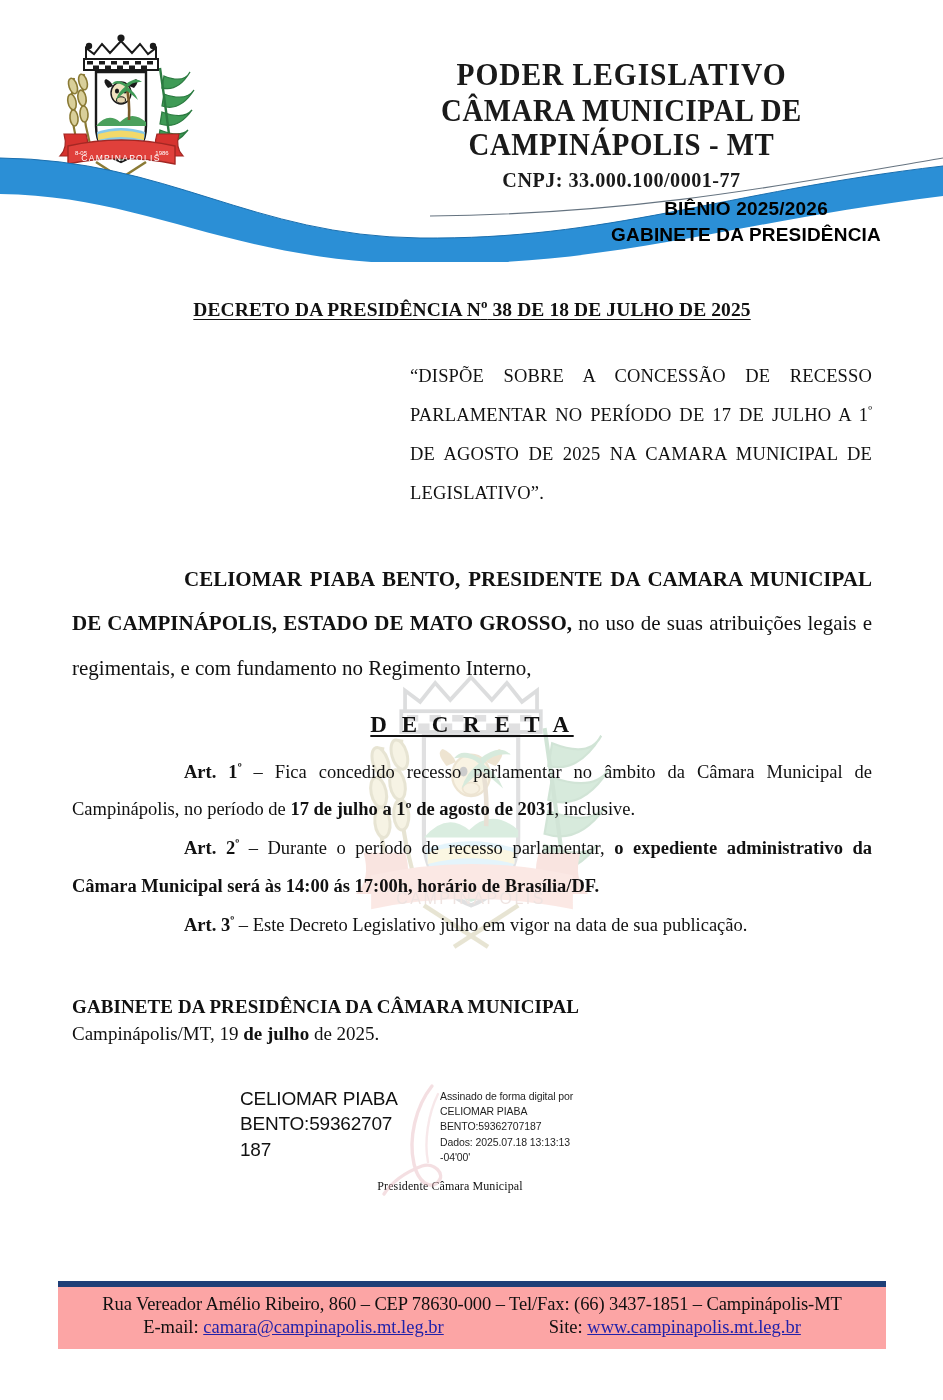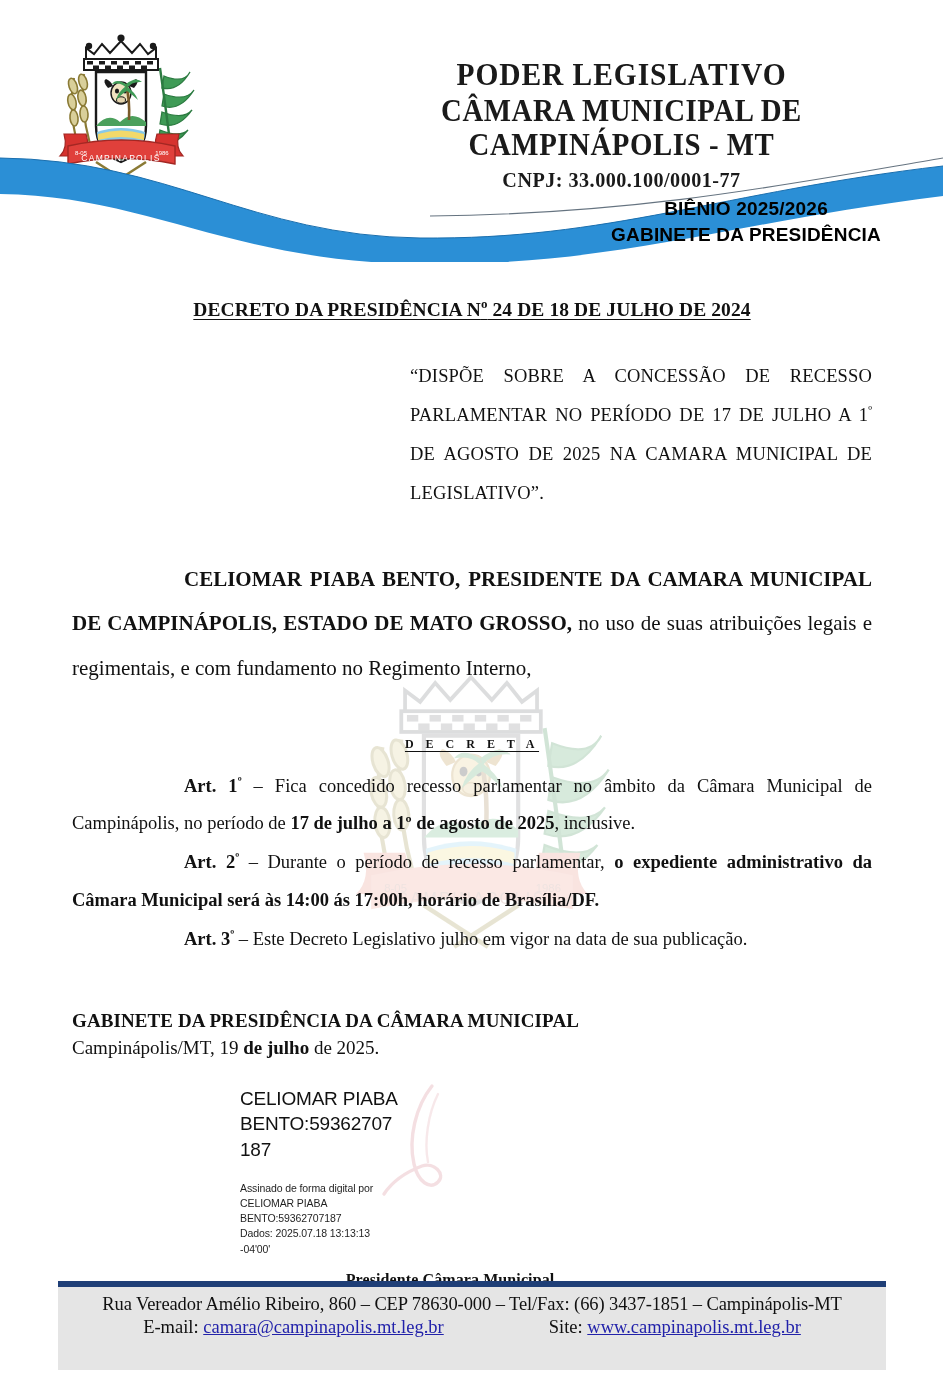--- a/index.html
+++ b/index.html
@@ -146,25 +146,25 @@
     text-justify: inter-word;
     font-size: 21px;
     line-height: 2.1;
     text-indent: 112px;
   }
   .preamble b { font-weight: bold; }
 
   .decreta {
     text-align: center;
     font-weight: bold;
-    font-size: 12px;
+    font-size: 23px;
     letter-spacing: 4.5px;
     text-decoration: underline;
     text-underline-offset: 3px;
-    margin: 47px 0 16px 0;
+    margin: 22px 0 16px 0;
   }
 
   .artigo {
     text-align: justify;
     text-justify: inter-word;
     font-size: 18.5px;
     line-height: 2.02;
     text-indent: 112px;
     margin: 0 0 2px 0;
   }
@@ -202,56 +202,55 @@
     top: -8px;
     width: 120px;
     height: 120px;
     opacity: 0.45;
     pointer-events: none;
   }
   .sig-row {
     position: relative;
     display: flex;
     align-items: flex-start;
-    gap: 16px;
-    flex-direction: column;
+    gap: 10px;
   }
   .sig-name {
     font-family: "Liberation Sans", sans-serif;
     font-size: 19px;
     line-height: 1.33;
     color: #111111;
     width: 190px;
     letter-spacing: -0.2px;
   }
   .sig-meta {
     font-family: "Liberation Sans", sans-serif;
     font-size: 10.5px;
     line-height: 1.45;
     color: #1f1f1f;
     padding-top: 3px;
     letter-spacing: -0.1px;
   }
   .sig-role {
     text-align: center;
-    font-weight: bold;
-    font-size: 16px;
+    font-weight: normal;
+    font-size: 12px;
     margin-top: 14px;
     padding-right: 40px;
     letter-spacing: 0.1px;
   }
 
   
   .footer {
     position: absolute;
     left: 58px;
     top: 1281px;
     width: 828px;
-    height: 89px;
-    background: #e5e5e5;
+    height: 68px;
+    background: #fca5a5;
     border-top: 6px solid #1f3f77;
     box-sizing: border-box;
   }
   .footer-line1 {
     text-align: center;
     font-size: 18.5px;
     color: #101010;
     padding-top: 7px;
     white-space: nowrap;
     letter-spacing: -0.1px;
@@ -447,35 +446,35 @@
     </g>
     <g stroke="#b3a96f" stroke-width="2.4" fill="none">
       <path d="M62 140 L96 162"></path>
       <path d="M112 140 L78 162"></path>
     </g>
   </svg>
 
   <div class="content">
 
     <div class="doc-title">
-      <span>DECRETO DA PRESIDÊNCIA N</span><span class="sup">o</span><span> 24 DE 18 DE JULHO DE 2024</span>
+      <span>DECRETO DA PRESIDÊNCIA N</span><span class="sup">o</span><span> 38 DE 18 DE JULHO DE 2025</span>
     </div>
 
     <div class="ementa">
       <span>“DISPÕE SOBRE A CONCESSÃO DE RECESSO</span>
       <span>PARLAMENTAR NO PERÍODO DE 17 DE JULHO A 1</span><span class="sup">º</span>
       <span>DE AGOSTO DE 2025 NA CAMARA MUNICIPAL DE</span>
       <span>LEGISLATIVO”.</span>
     </div>
 
     <p class="preamble"><b>CELIOMAR PIABA BENTO, PRESIDENTE DA CAMARA MUNICIPAL DE CAMPINÁPOLIS, ESTADO DE MATO GROSSO,</b><span> no uso de suas atribuições legais e regimentais, e com fundamento no Regimento Interno,</span></p>
 
     <div class="decreta">D E C R E T A</div>
 
-    <p class="artigo"><b>Art. 1</b><b class="sup">º</b><span> – Fica concedido recesso parlamentar no âmbito da Câmara Municipal de Campinápolis, no período de </span><b>17 de julho a 1º de agosto de 2025</b><span>, inclusive.</span></p>
+    <p class="artigo"><b>Art. 1</b><b class="sup">º</b><span> – Fica concedido recesso parlamentar no âmbito da Câmara Municipal de Campinápolis, no período de </span><b>17 de julho a 1º de agosto de 2031</b><span>, inclusive.</span></p>
 
     <p class="artigo"><b>Art. 2</b><b class="sup">º</b><span> – Durante o período de recesso parlamentar, </span><b>o expediente administrativo da Câmara Municipal será às 14:00 ás 17:00h, horário de Brasília/DF.</b></p>
 
     <p class="artigo"><b>Art. 3</b><b class="sup">º</b><span> – Este Decreto Legislativo julho em vigor na data de sua publicação.</span></p>
 
     <div class="closing">
       <div class="closing-office">GABINETE DA PRESIDÊNCIA DA CÂMARA MUNICIPAL</div>
       <div class="closing-date"><span>Campinápolis/MT, 19 </span><b>de julho</b><span> de 2025.</span></div>
     </div>
   </div>

